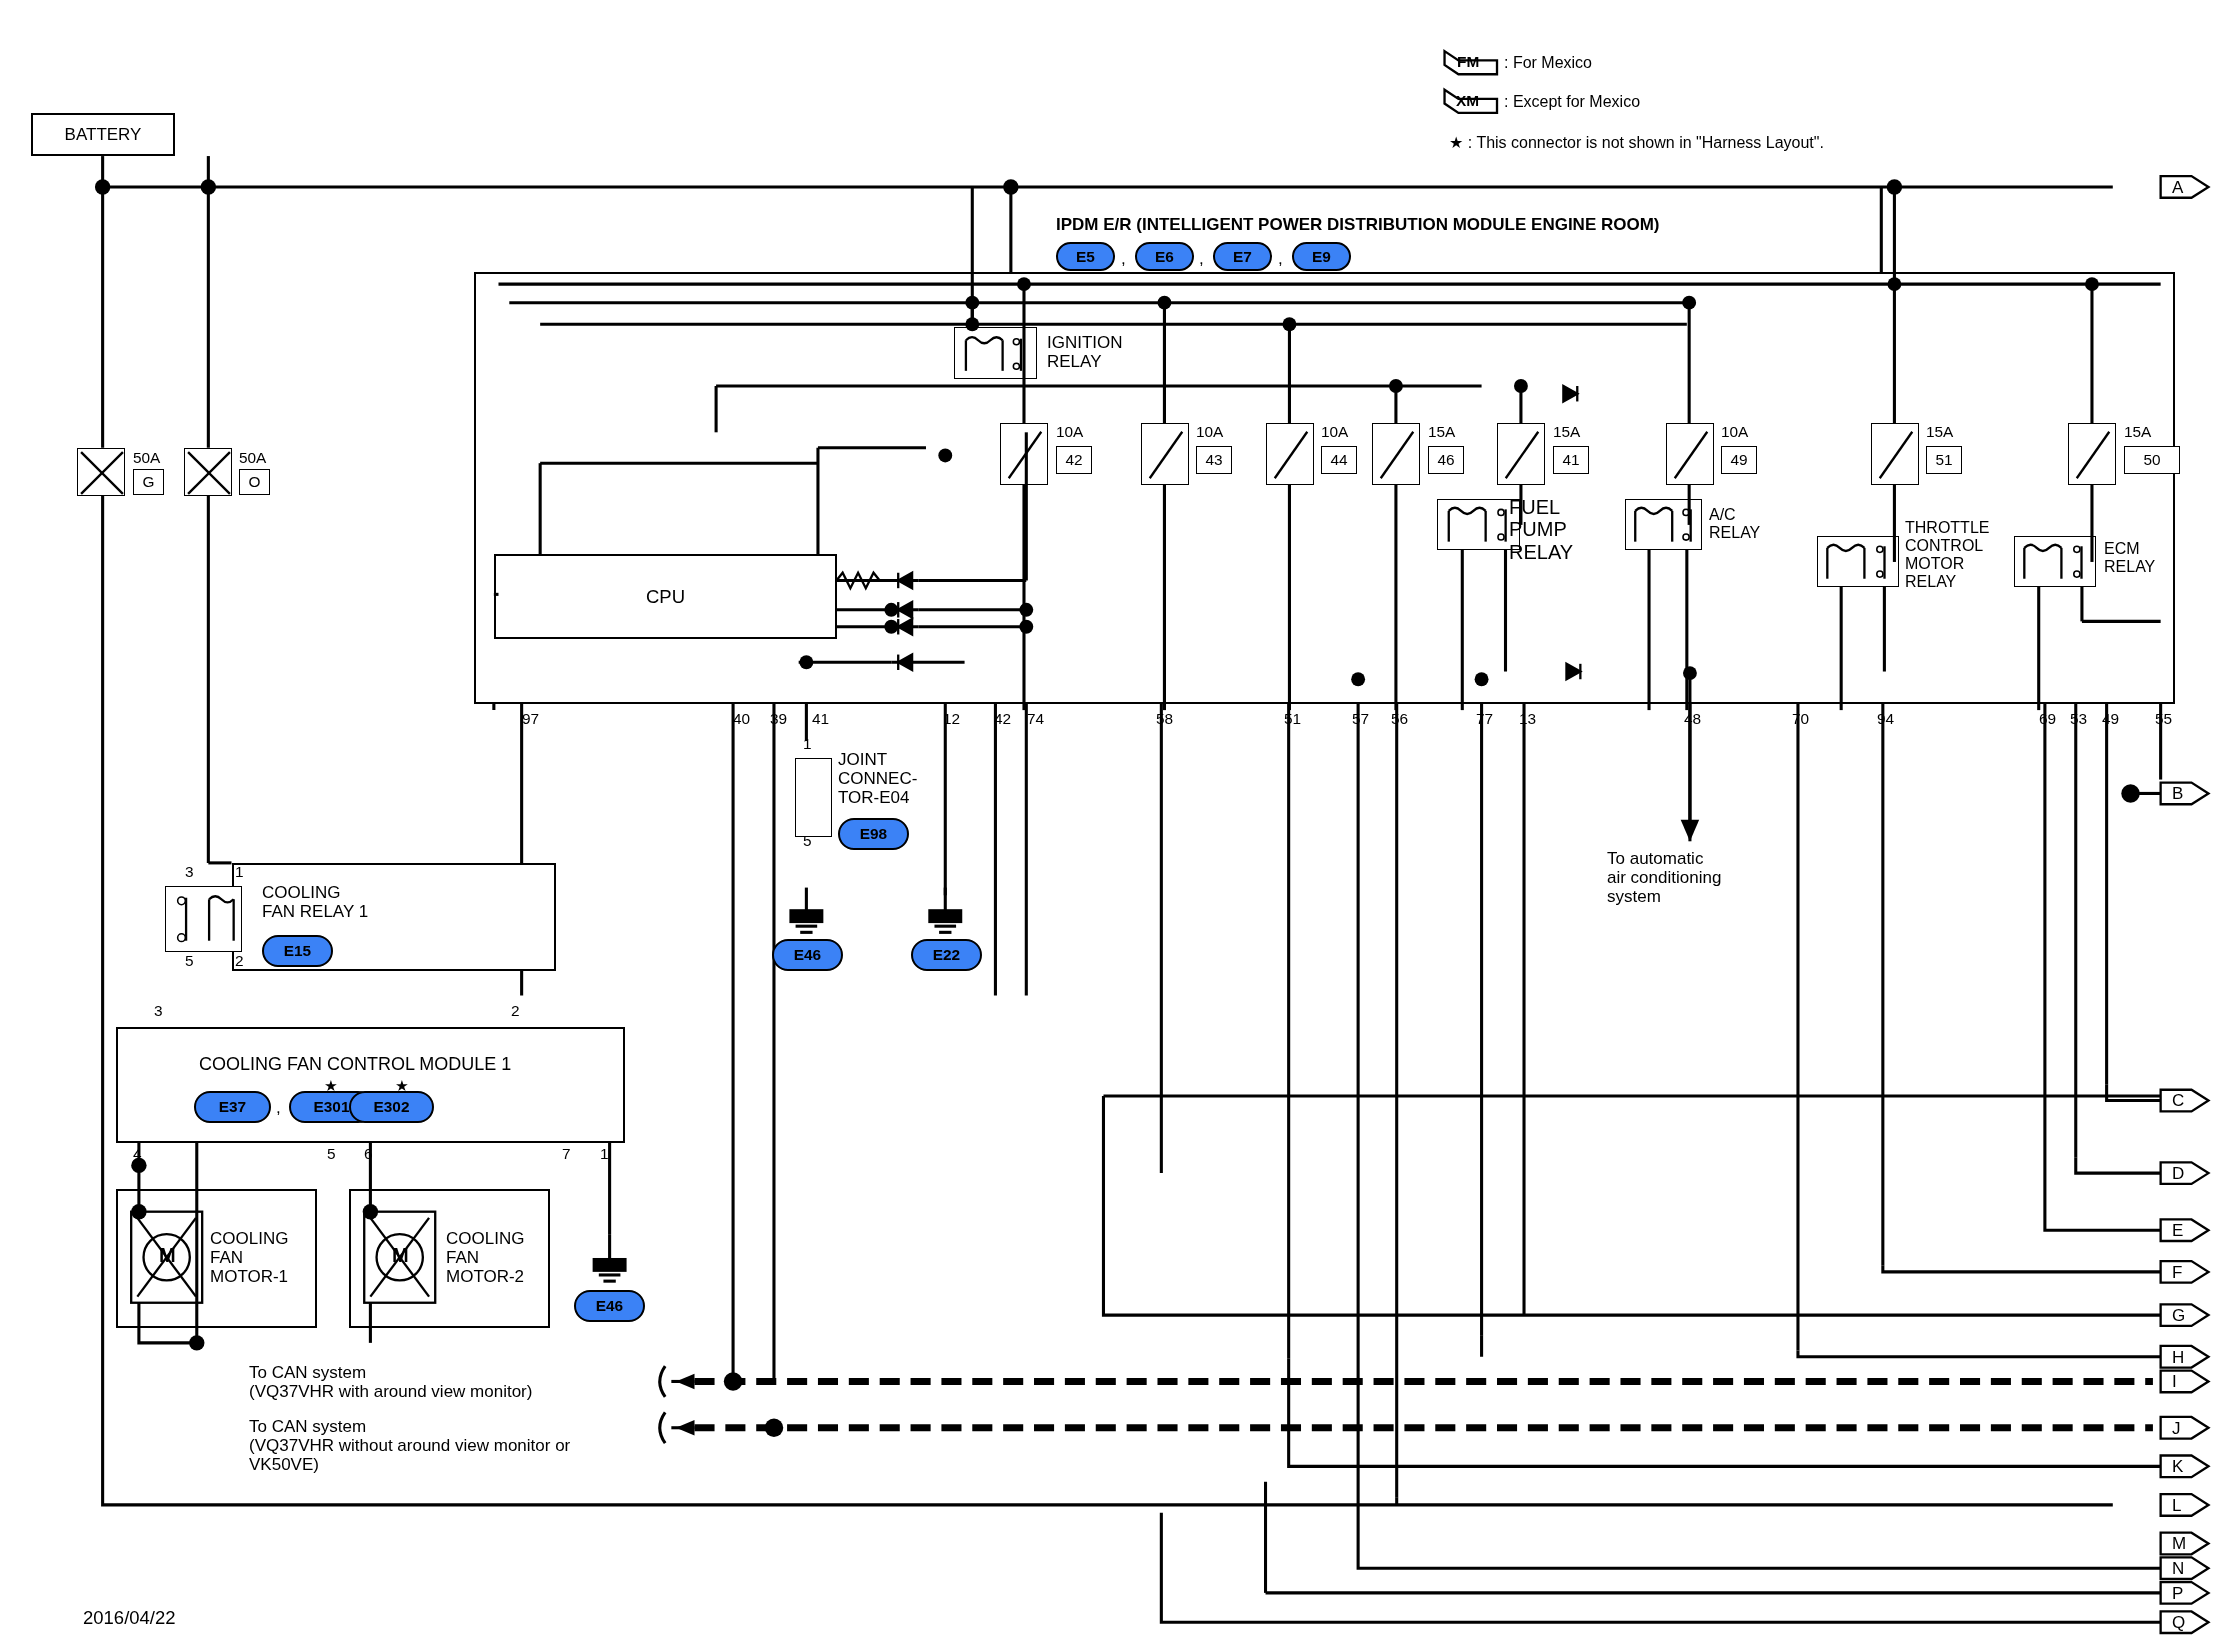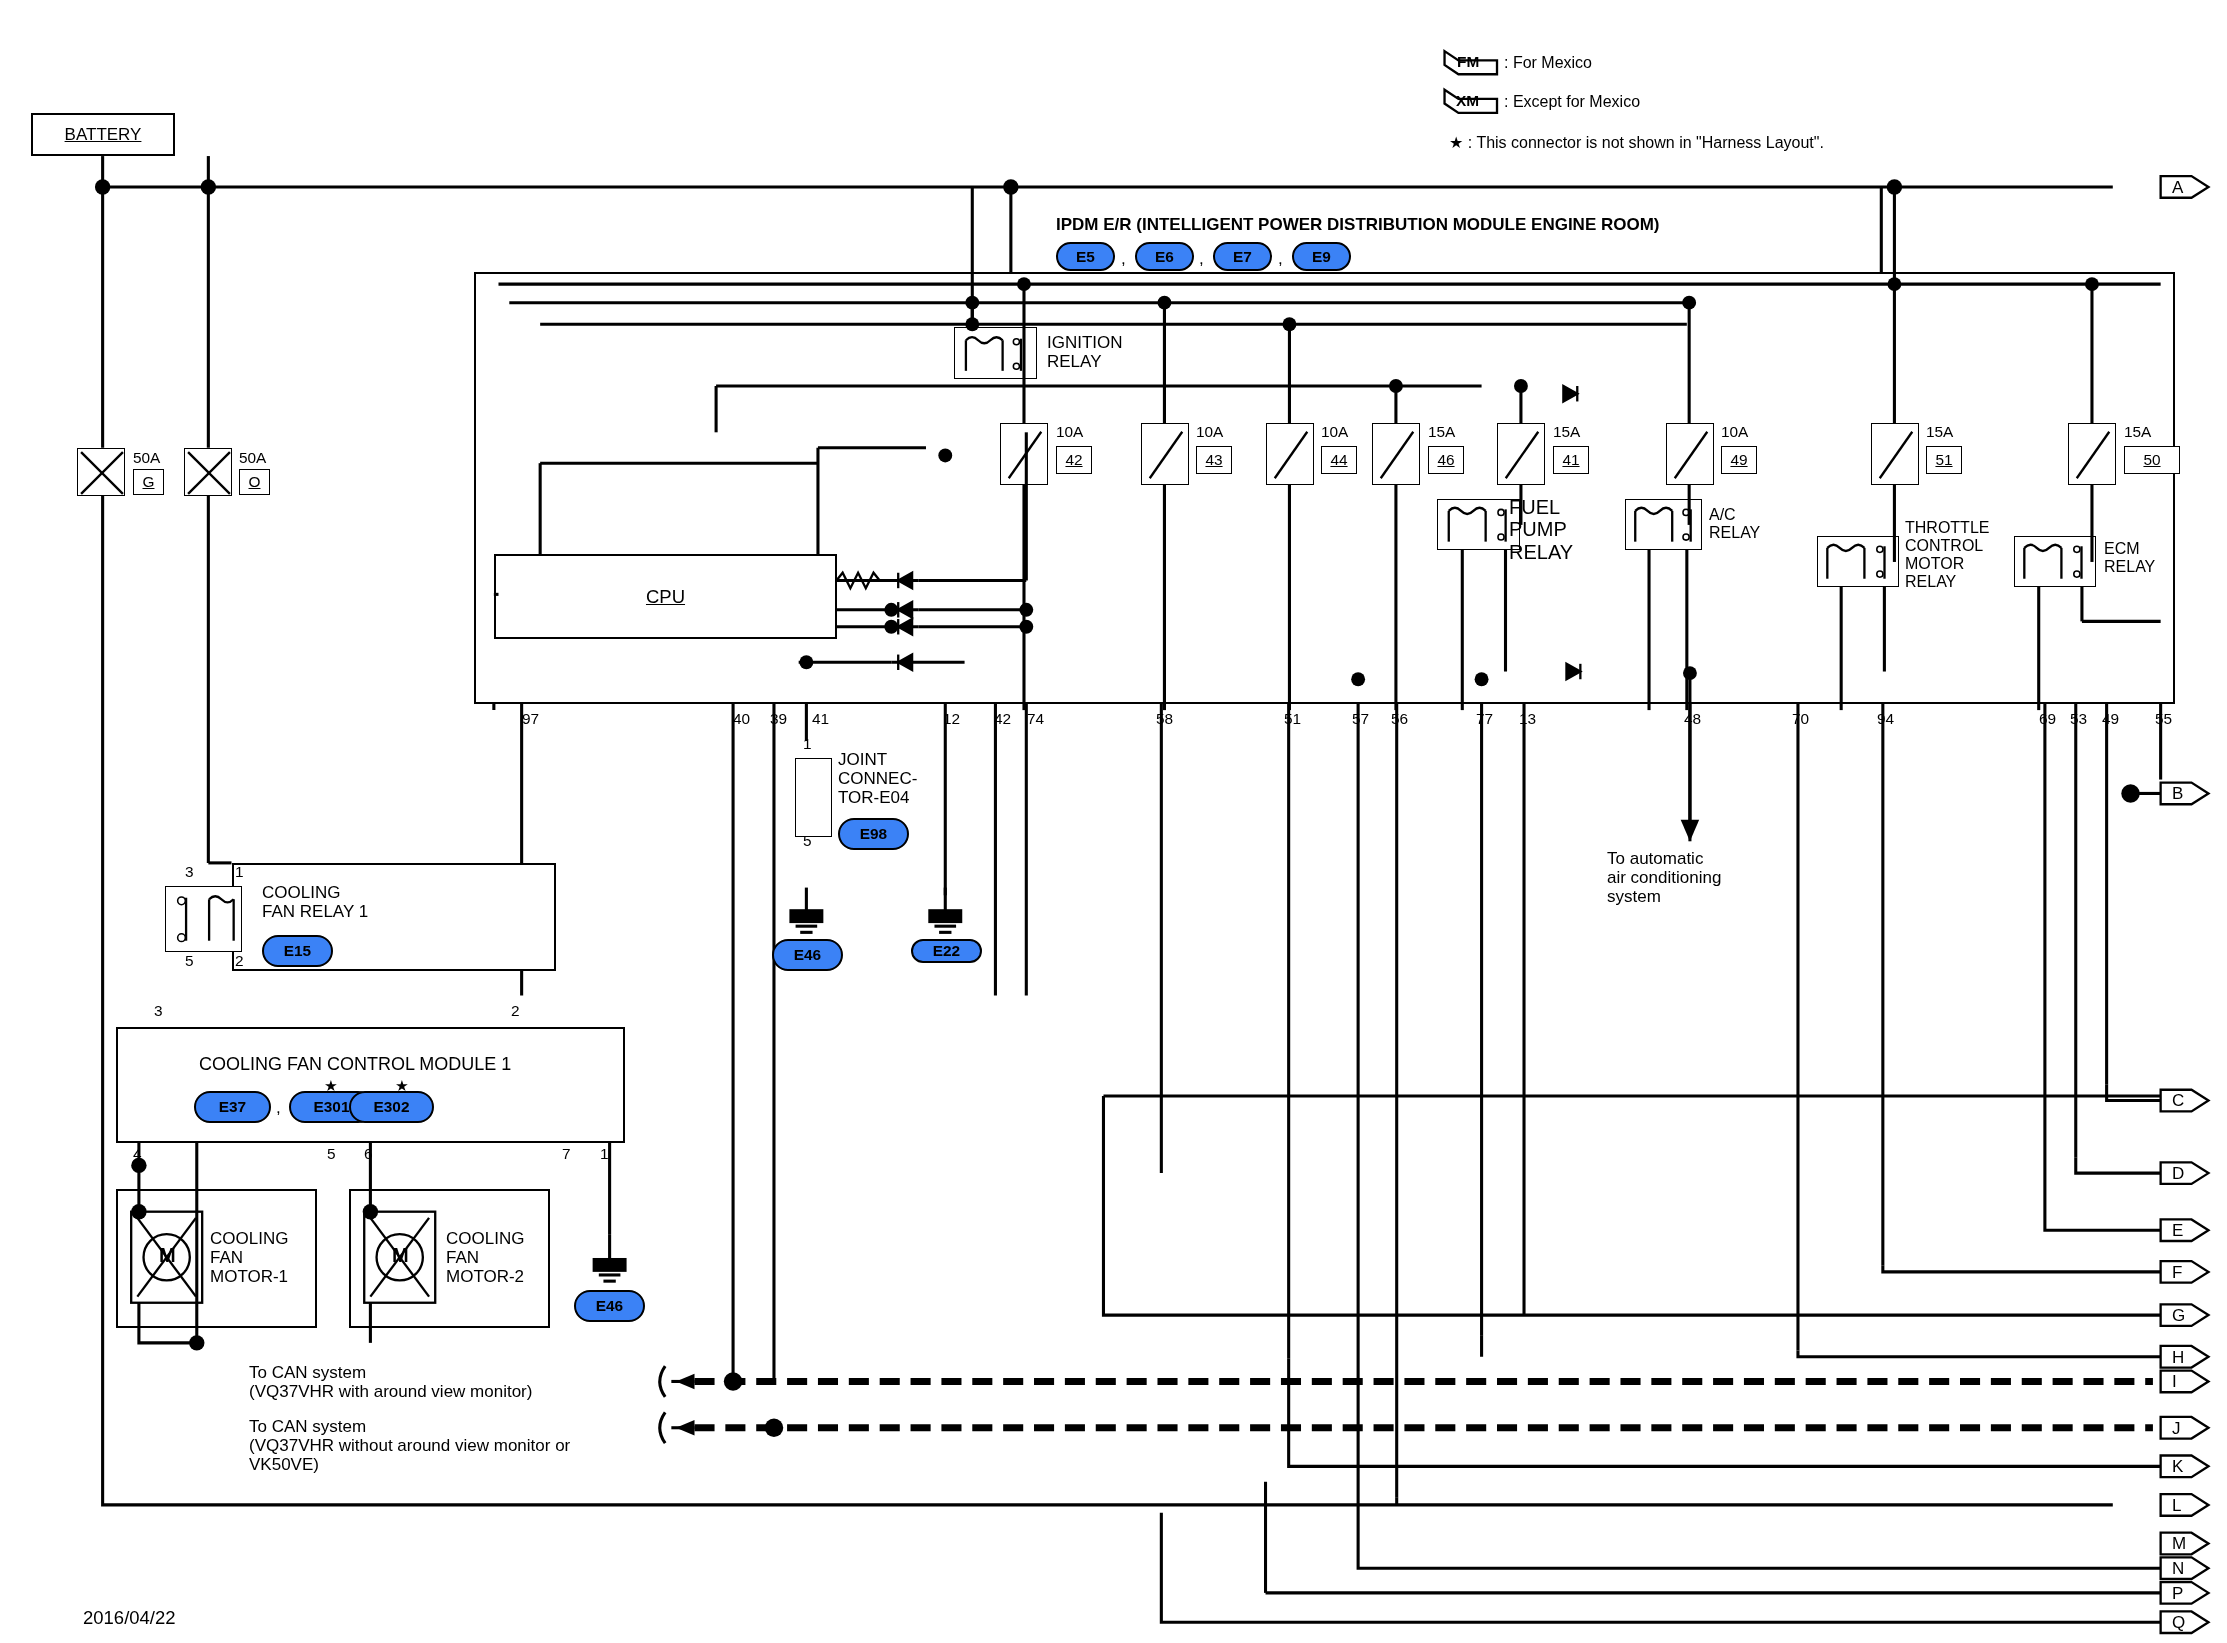--- a/index.html
+++ b/index.html
@@ -7,21 +7,21 @@
   #root{position:relative;width:2227px;height:1644px;overflow:hidden;}
   .t{position:absolute;white-space:pre;line-height:1.12;font-family:"Liberation Sans",sans-serif;}
   .title{font-size:31px;font-weight:bold;letter-spacing:0.2px;}
   .lbl{font-size:16px;}
   .num{font-size:15.4px;}
   .box{position:absolute;border:2.3px solid #000;box-sizing:border-box;background:#fff;}
   .thinbox{position:absolute;border:1.5px solid #000;box-sizing:border-box;background:#fff;}
   .oval{position:absolute;border:2.3px solid #000;border-radius:771px;box-sizing:border-box;background:#3b82f6;
         display:flex;align-items:center;justify-content:center;font-size:15.4px;font-weight:bold;}
   svg{position:absolute;left:0;top:0;overflow:visible;}
-  .ctr{display:flex;align-items:center;justify-content:center;text-decoration:underline;}
+  .ctr{display:flex;align-items:center;justify-content:center;}
 </style>
 </head>
 <body>
 
 <div id="root">
 
   <div class="t lbl" style="left:83px;top:1608px;font-size:18.5px;">2016/04/22</div>
 
   <svg width="2227" height="1644" style="pointer-events:none" viewBox="0 0 2886 2130">
 
@@ -431,21 +431,21 @@
       <line x1="1217" y1="1208" x2="1233" y2="1208"></line>
       <line x1="790" y1="1600" x2="790" y2="1632"></line>
       <rect x="770" y="1632" width="40" height="14" fill="#000"></rect>
       <line x1="776" y1="1652" x2="804" y2="1652"></line>
       <line x1="782" y1="1660" x2="798" y2="1660"></line>
     </g>
   </svg>
   <div class="oval" style="left:772px;top:939px;width:71px;height:32px;">
       <span>E46</span>
     </div>
-  <div class="oval" style="left:911px;top:939px;width:71px;height:24px;">
+  <div class="oval" style="left:911px;top:939px;width:71px;height:32px;">
       <span>E22</span>
     </div>
   <div class="oval" style="left:574px;top:1290px;width:71px;height:32px;">
       <span>E46</span>
     </div>
 
   <div class="box" style="left:232px;top:863px;width:324px;height:108px;"></div>
   <div class="thinbox" style="left:165px;top:886px;width:77px;height:66px;">
     <svg width="77" height="66" viewBox="0 0 100 86">
       <path d="M56,16 q8,-8 16,0 q8,8 16,0" stroke="#000" fill="none" stroke-width="3"></path>

